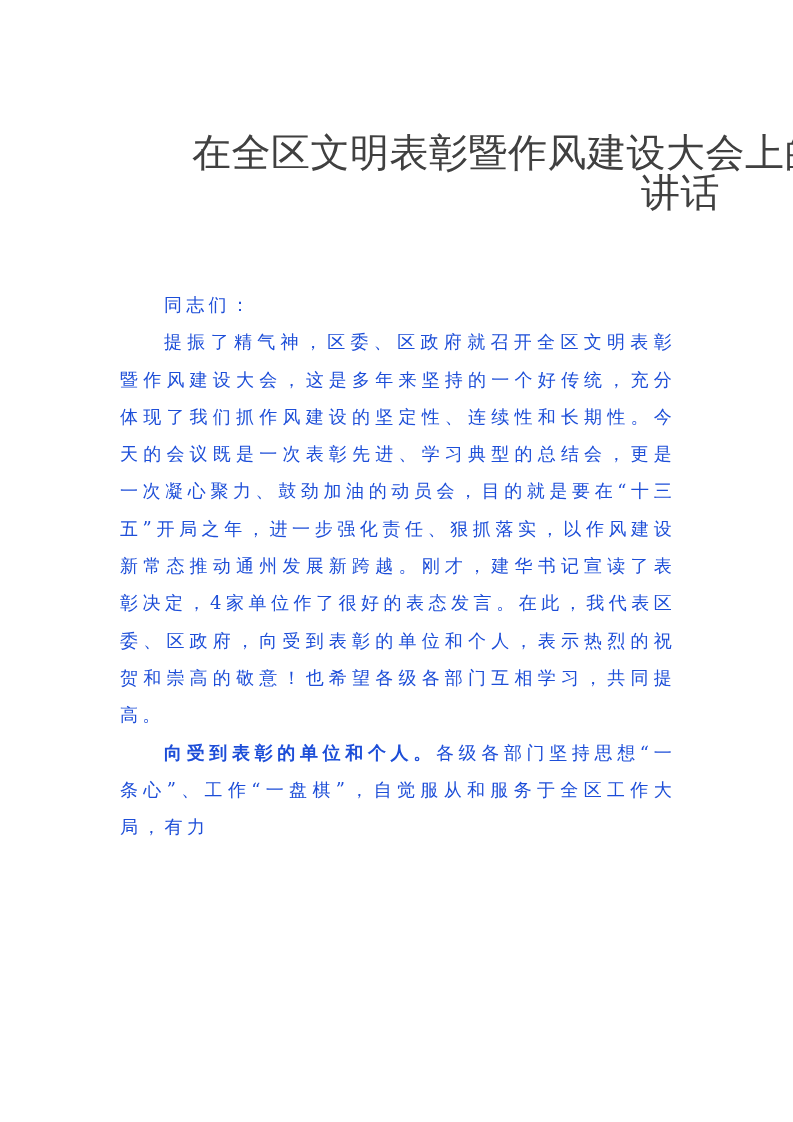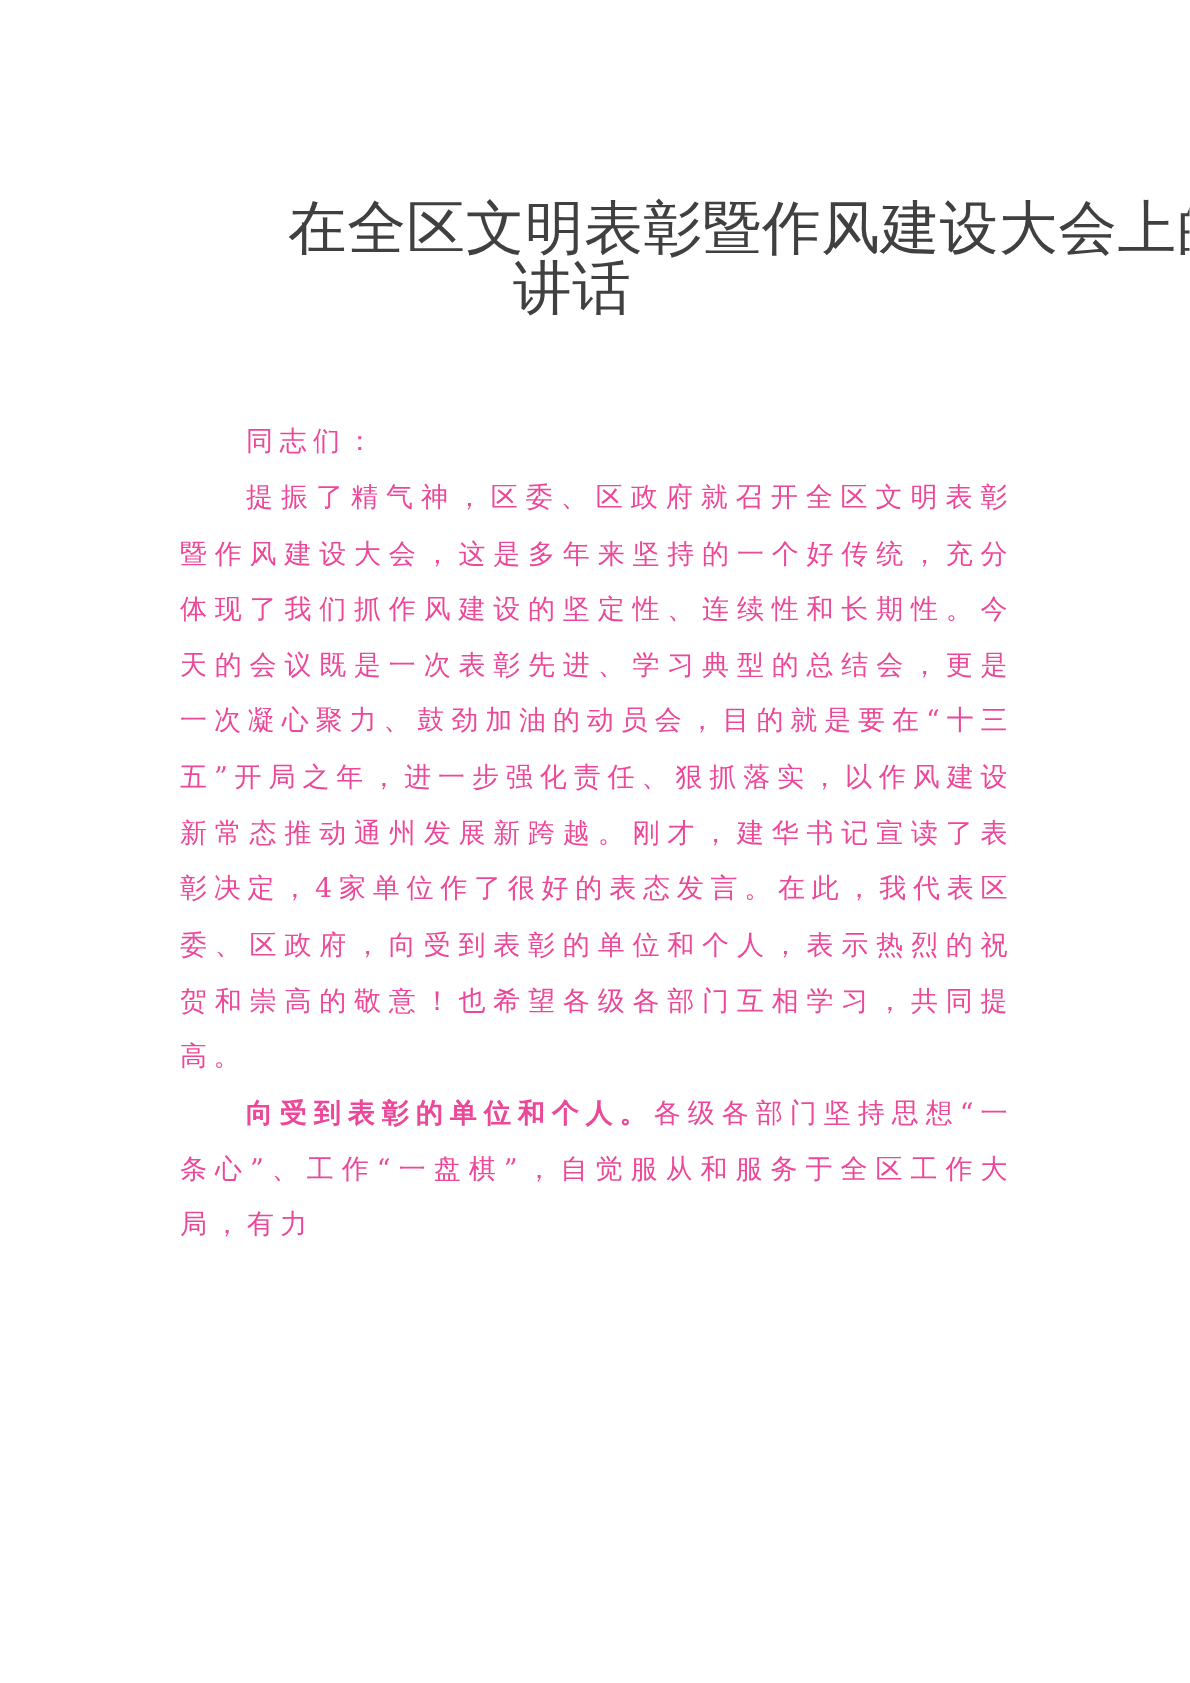--- a/index.html
+++ b/index.html
@@ -34,32 +34,33 @@
     }
     .title-line1 {
       display: block;
       padding-left: 72px;
       white-space: nowrap;
     }
     .title-line2 {
       display: block;
       padding-left: 222px;
       white-space: nowrap;
+      text-align: right;
     }
     .body {
       position: absolute;
       left: 120px;
-      top: 276px;
+      top: 286px;
       width: 556px;
       font-size: 18px;
       line-height: 37.3px;
       letter-spacing: 4.3px;
       text-align: justify;
       text-justify: inter-character;
-      color: #ec4899;
+      color: #1d4ed8;
     }
     .body p {
       margin: 0;
       text-indent: 44px;
     }
     .body p.salutation {
       text-indent: 44px;
     }
     .bold { font-weight: bold; }
     .heading-strong { font-weight: bold; letter-spacing: 4.3px; }

